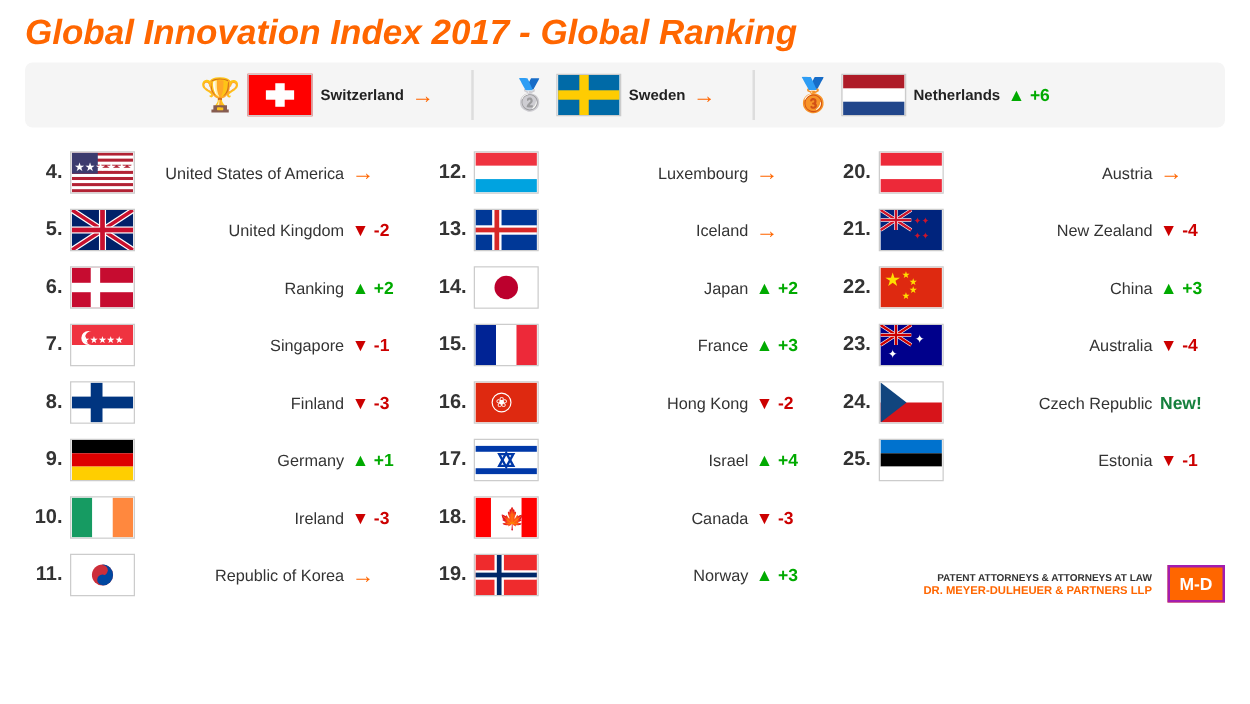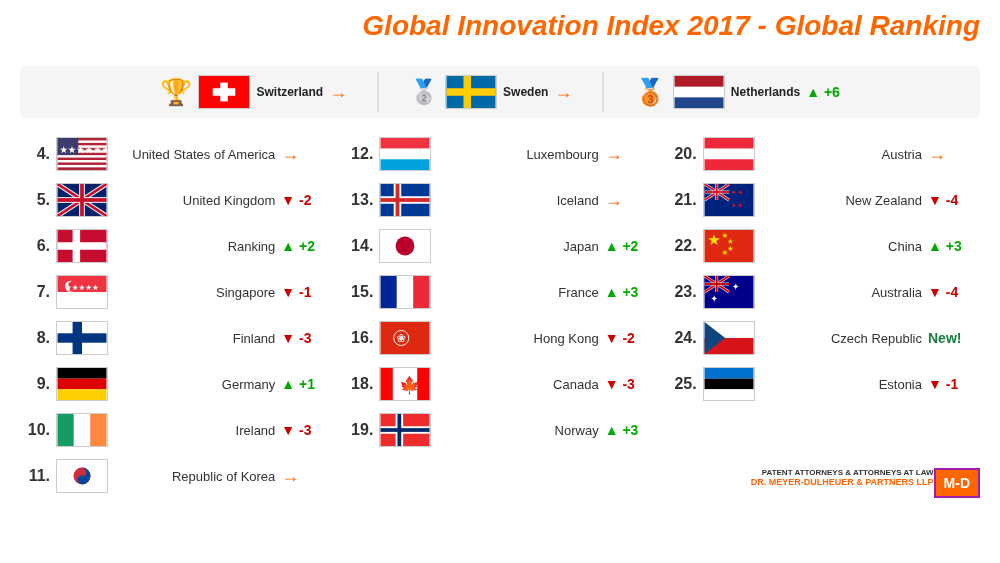--- a/index.html
+++ b/index.html
@@ -10,25 +10,25 @@
       height: 563px;
       overflow: hidden;
     }
     .container {
       width: 1000px;
       height: 563px;
       padding: 10px 20px;
       background: #fff;
     }
     .title {
-      text-align: right;
+      text-align: left;
       font-size: 28px;
       font-weight: bold;
       color: #ff6600;
-      margin-bottom: 24px;
+      margin-bottom: 8px;
       font-style: italic;
     }
     .top3 {
       display: flex;
       justify-content: center;
       align-items: center;
       gap: 30px;
       margin-bottom: 14px;
       padding: 6px 10px;
       background: #f5f5f5;
@@ -372,20 +372,36 @@
               <circle cx="22" cy="17" r="8" fill="#DE2910" stroke="white" stroke-width="1"></circle>
               <text x="17" y="21" font-size="12" fill="white">❀</text>
             </svg>
         </div>
         <span class="country-name">Hong Kong</span>
         <div class="trend-area">
             <span class="trend-down">▼ -2</span>
           </div>
       </div>
 
+      <div class="rank-item">
+        <span class="rank-num">17.</span>
+        <div class="flag">
+          <svg viewBox="0 0 52 34">
+              <rect width="52" height="34" fill="white"></rect>
+          <rect x="0" y="5" width="52" height="5" fill="#0038A8"></rect>
+          <rect x="0" y="24" width="52" height="5" fill="#0038A8"></rect>
+          <polygon points="26,11 32,22 20,22" fill="none" stroke="#0038A8" stroke-width="2"></polygon>
+          <polygon points="26,23 32,12 20,12" fill="none" stroke="#0038A8" stroke-width="2"></polygon>
+          </svg>
+        </div>
+        <span class="country-name">Israel</span>
+        <div class="trend-area">
+            <span class="trend-up">▲ +4</span>
+          </div>
+      </div>
 
       <div class="rank-item">
         <span class="rank-num">18.</span>
         <div class="flag">
           <svg viewBox="0 0 52 34">
               <rect width="52" height="34" fill="white"></rect>
           <rect width="13" height="34" fill="#FF0000"></rect>
           <rect x="39" width="13" height="34" fill="#FF0000"></rect>
           <text x="20" y="24" font-size="18" fill="#FF0000">🍁</text>
           </svg>
@@ -521,21 +537,21 @@
               <rect y="11.3" width="52" height="11.3" fill="#000"></rect>
               <rect y="22.6" width="52" height="11.4" fill="white"></rect>
             </svg>
         </div>
         <span class="country-name">Estonia</span>
         <div class="trend-area">
             <span class="trend-down">▼ -1</span>
           </div>
       </div>
 
-      <div style="margin-top: auto; padding-top: 10px; display:flex; align-items:flex-start; justify-content:flex-end; gap:0;">
+      <div style="margin-top: auto; padding-top: 10px; display:flex; align-items:center; justify-content:flex-end; gap:12px;">
         <div style="text-align:right;">
           <div style="font-size:8px; color:#333; font-weight:bold;">PATENT ATTORNEYS &amp; ATTORNEYS AT LAW</div>
           <div style="font-size:9px; color:#ff6600; font-weight:bold;padding-left:16px;">DR. MEYER-DULHEUER &amp; PARTNERS LLP</div>
         </div>
         <div style="background:#ff6600; color:white; font-weight:bold; font-size:14px; padding:5px 8px; border:2px solid #a21caf;">M-D</div>
       </div>
 
     </div>
 
   </div>

